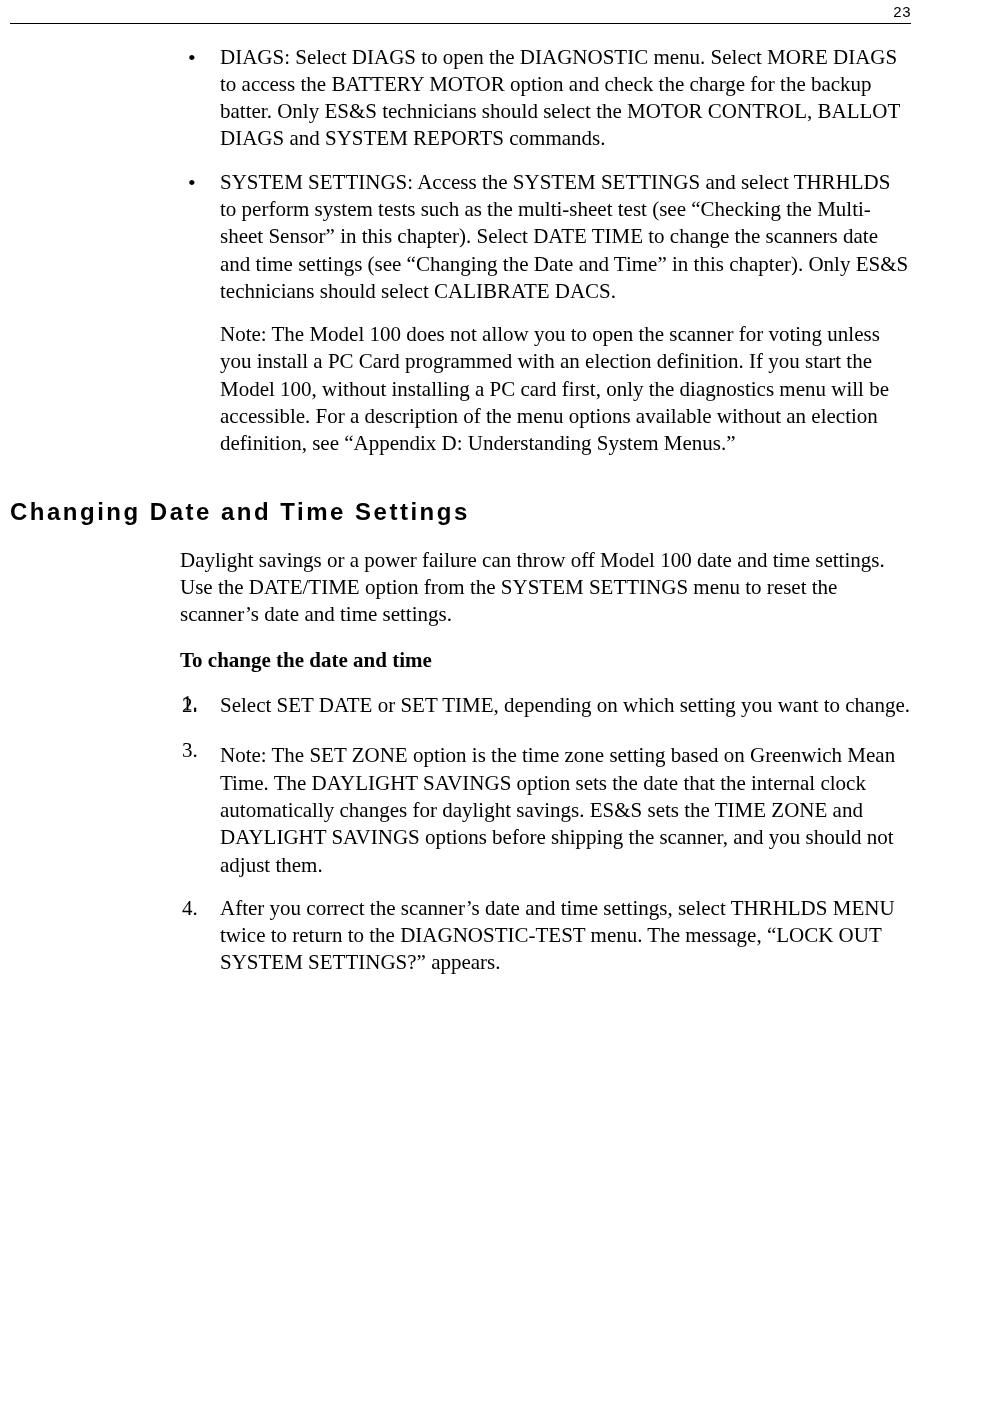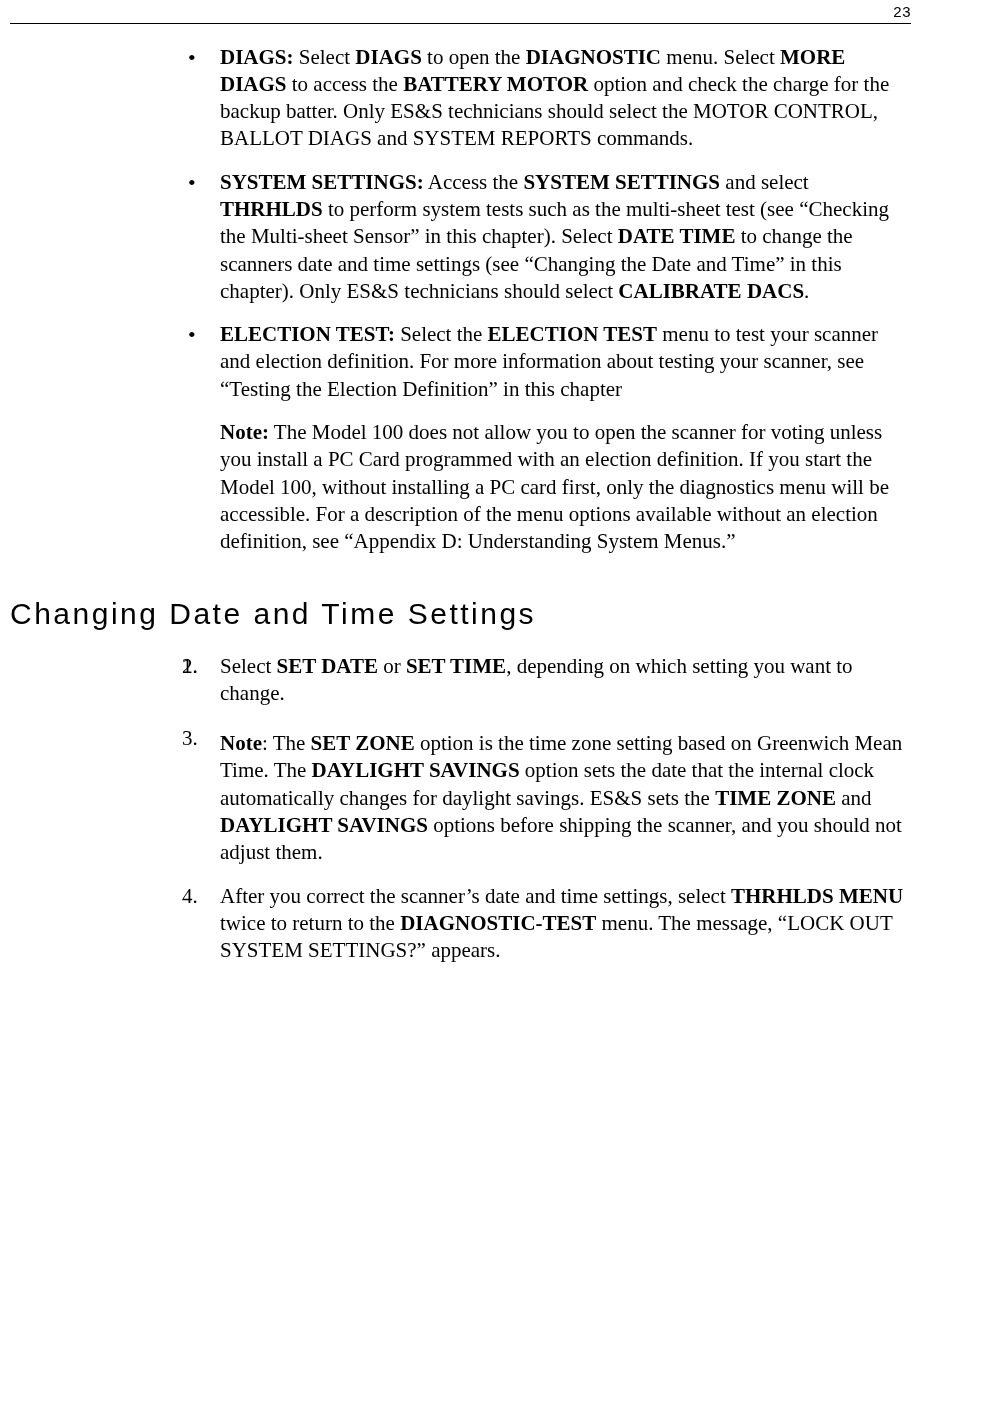--- a/index.html
+++ b/index.html
@@ -40,22 +40,22 @@
     top: 0;
     font-size: 22px;
   }
   .sub-para {
     padding-left: 40px;
     margin-top: 16px;
     margin-bottom: 0;
   }
   h2 {
     font-family: Arial, Helvetica, sans-serif;
-    font-weight: normal;
-    font-size: 30px;
+    font-weight: bold;
+    font-size: 24px;
     letter-spacing: 2.5px;
     margin: 38px 0 20px 0;
     margin-left: -170px;
   }
   .para {
     margin-bottom: 18px;
   }
   .bold-line {
     font-weight: bold;
     margin-bottom: 16px;
@@ -68,39 +68,40 @@
   .num-item .num {
     position: absolute;
     left: 2px;
     top: 0;
   }
   .num-sub {
     padding-left: 40px;
     margin-top: 23px;
     margin-bottom: 16px;
   }
-  b { font-weight: bold; }
+  b { font-weight: normal; }
 </style>
 </head>
 <body>
 
 <div class="page">
   <div class="page-header">23</div>
   <div class="content">
 
     <div class="bullet-item"><b>DIAGS:</b> Select <b>DIAGS</b> to open the <b>DIAGNOSTIC</b> menu. Select <b>MORE DIAGS</b> to access the <b>BATTERY MOTOR</b> option and check the charge for the backup batter. Only ES&amp;S technicians should select the MOTOR CONTROL, BALLOT DIAGS and SYSTEM REPORTS commands.</div>
 
     <div class="bullet-item"><b>SYSTEM SETTINGS:</b> Access the <b>SYSTEM SETTINGS</b> and select <b>THRHLDS</b> to perform system tests such as the multi-sheet test (see “Checking the Multi-sheet Sensor” in this chapter). Select <b>DATE TIME</b> to change the scanners date and time settings (see “Changing the Date and Time” in this chapter). Only ES&amp;S technicians should select <b>CALIBRATE DACS</b>.</div>
 
-    <div class="bullet-item"><b>ELECTION TEST:</b> Select the <b>ELECTION TEST</b> menu to test your scanner and election definition. For more information about testing your scanner, see “Testing the Election Definition” in this chapter</div>
     <div class="sub-para"><b>Note:</b> The Model 100 does not allow you to open the scanner for voting unless you install a PC Card programmed with an election definition. If you start the Model 100, without installing a PC card first, only the diagnostics menu will be accessible. For a description of the menu options available without an election definition, see “Appendix D: Understanding System Menus.”</div>
 
     <h2>Changing Date and Time Settings</h2>
 
+    <div class="para">Daylight savings or a power failure can throw off Model 100 date and time settings. Use the <b>DATE/TIME</b> option from the <b>SYSTEM SETTINGS</b> menu to reset the scanner’s date and time settings.</div>
 
+    <div class="bold-line">To change the date and time</div>
 
     <div class="num-item">
       <span class="num">1.</span>
     </div>
 
     <div class="num-item">
       <span class="num">2.</span>
       <span>Select <b>SET DATE</b> or <b>SET TIME</b>, depending on which setting you want to change.</span>
     </div>
 

